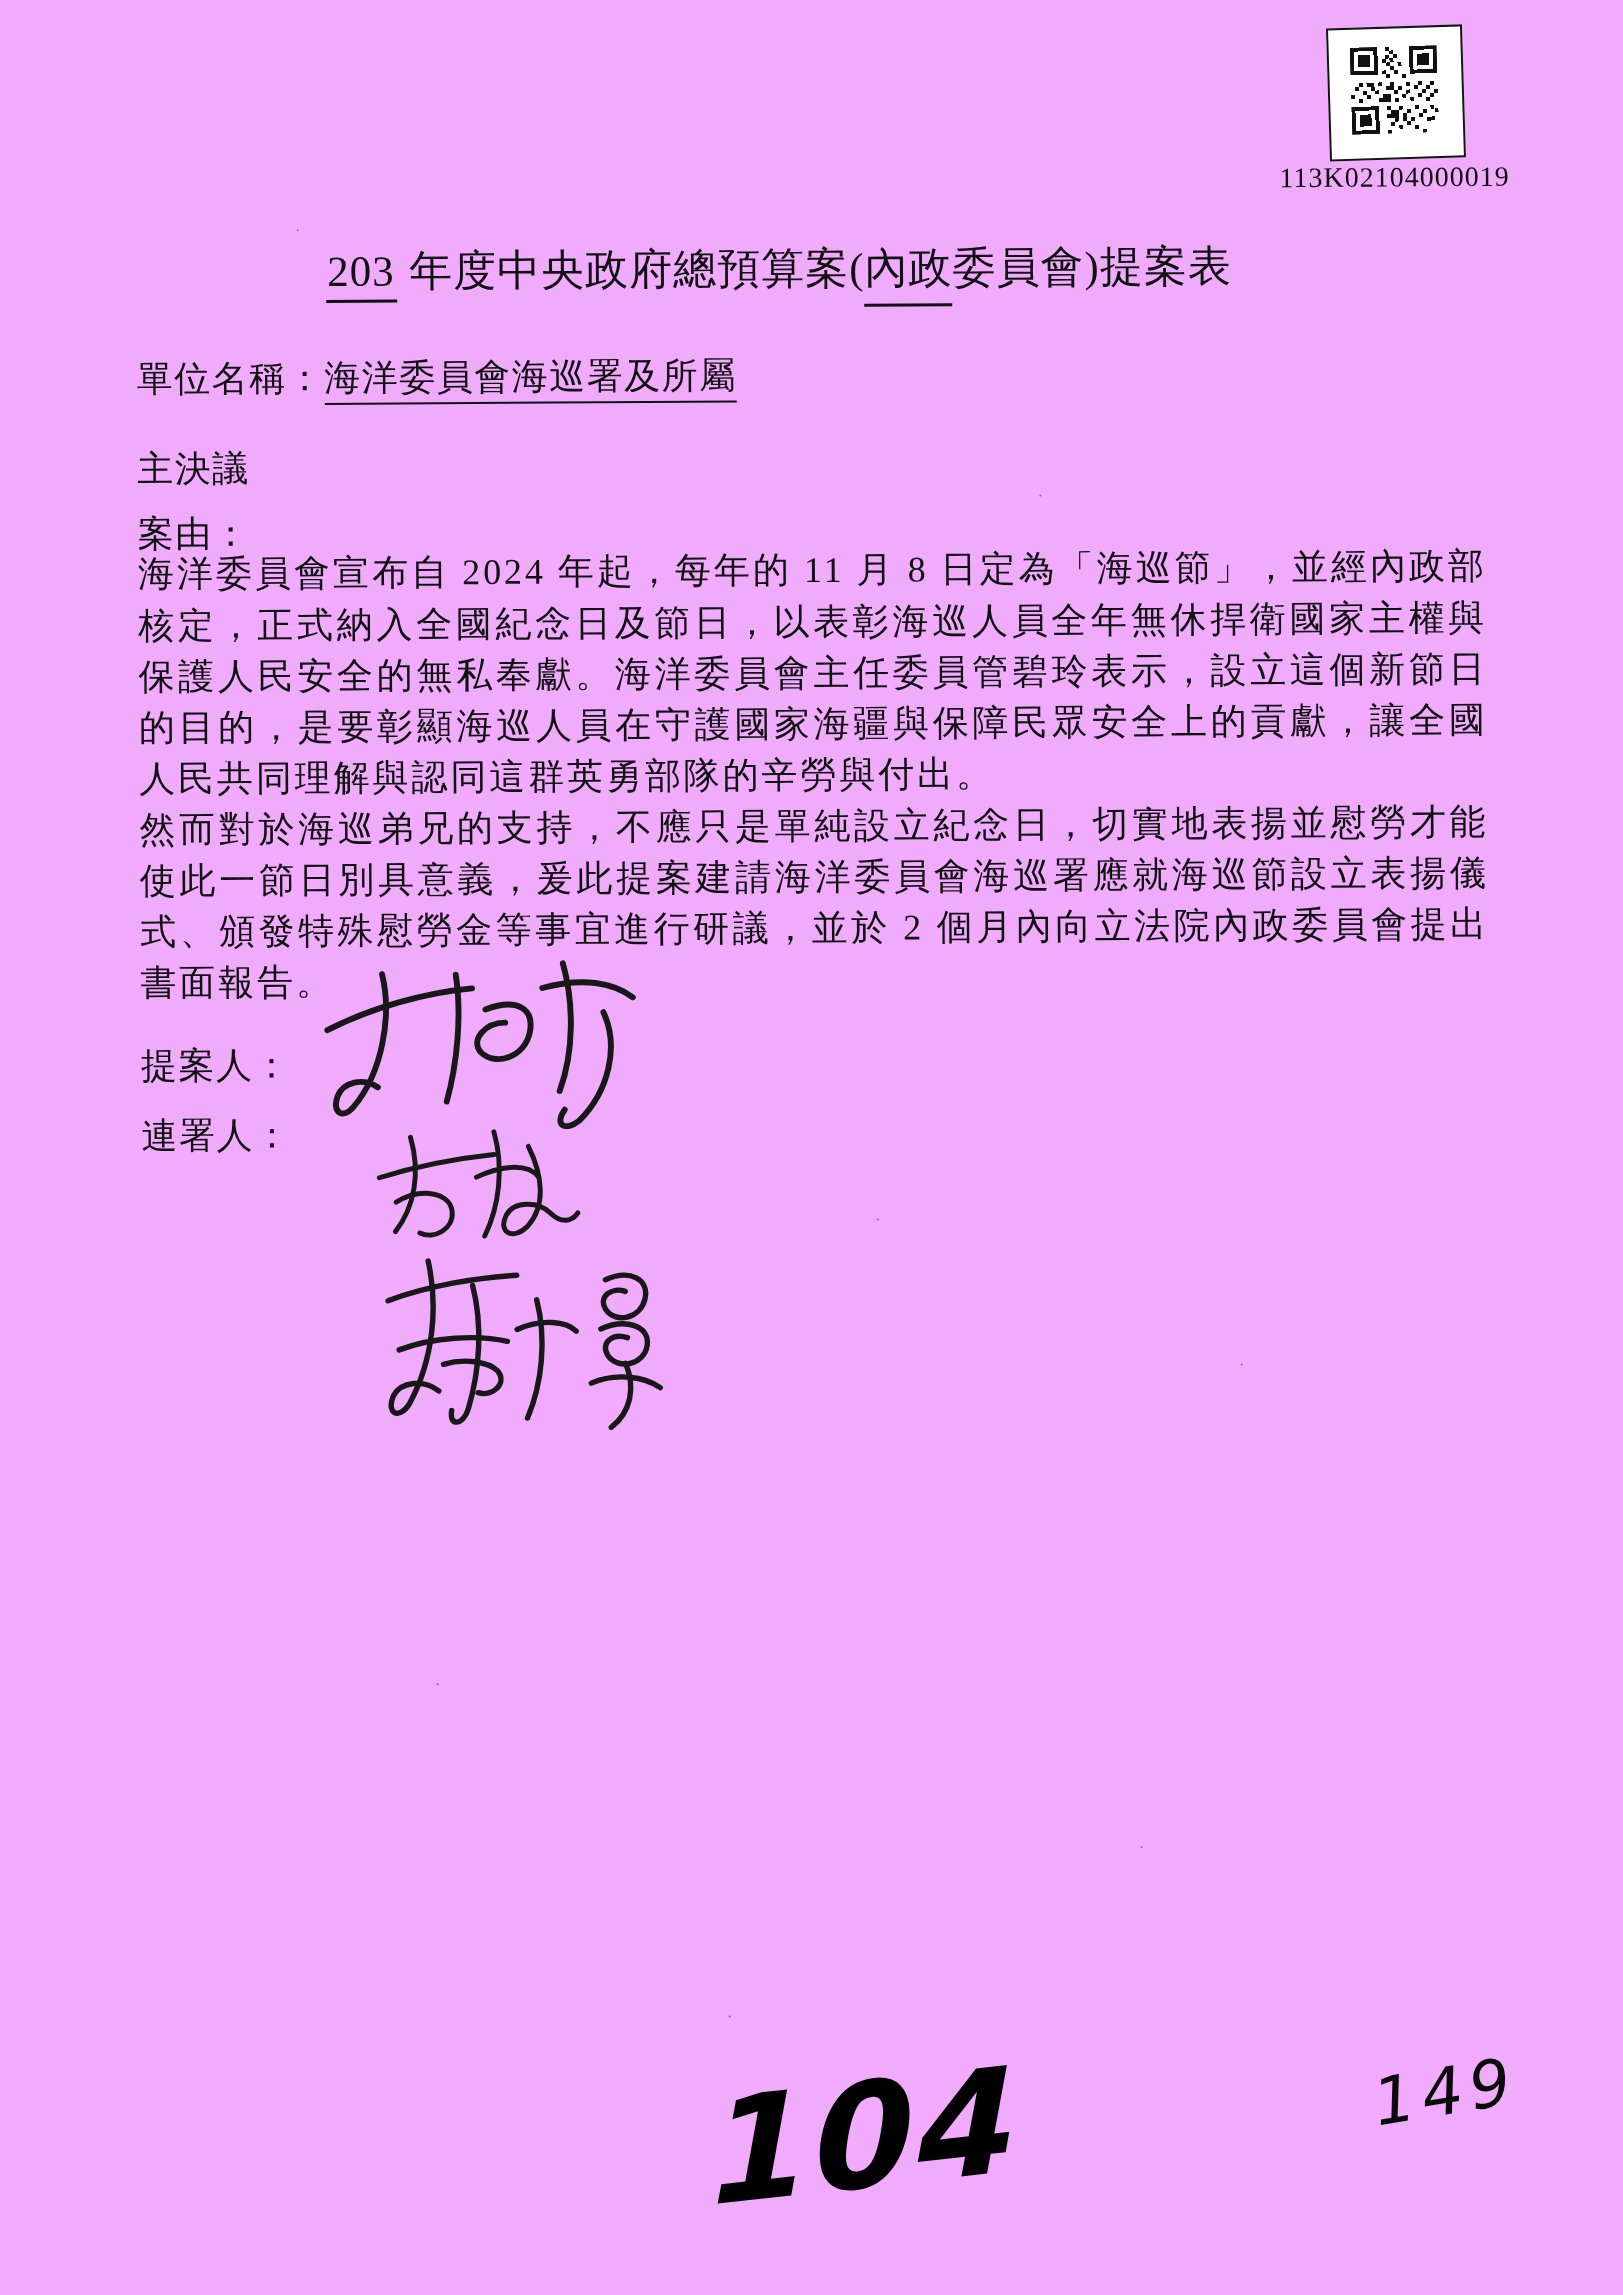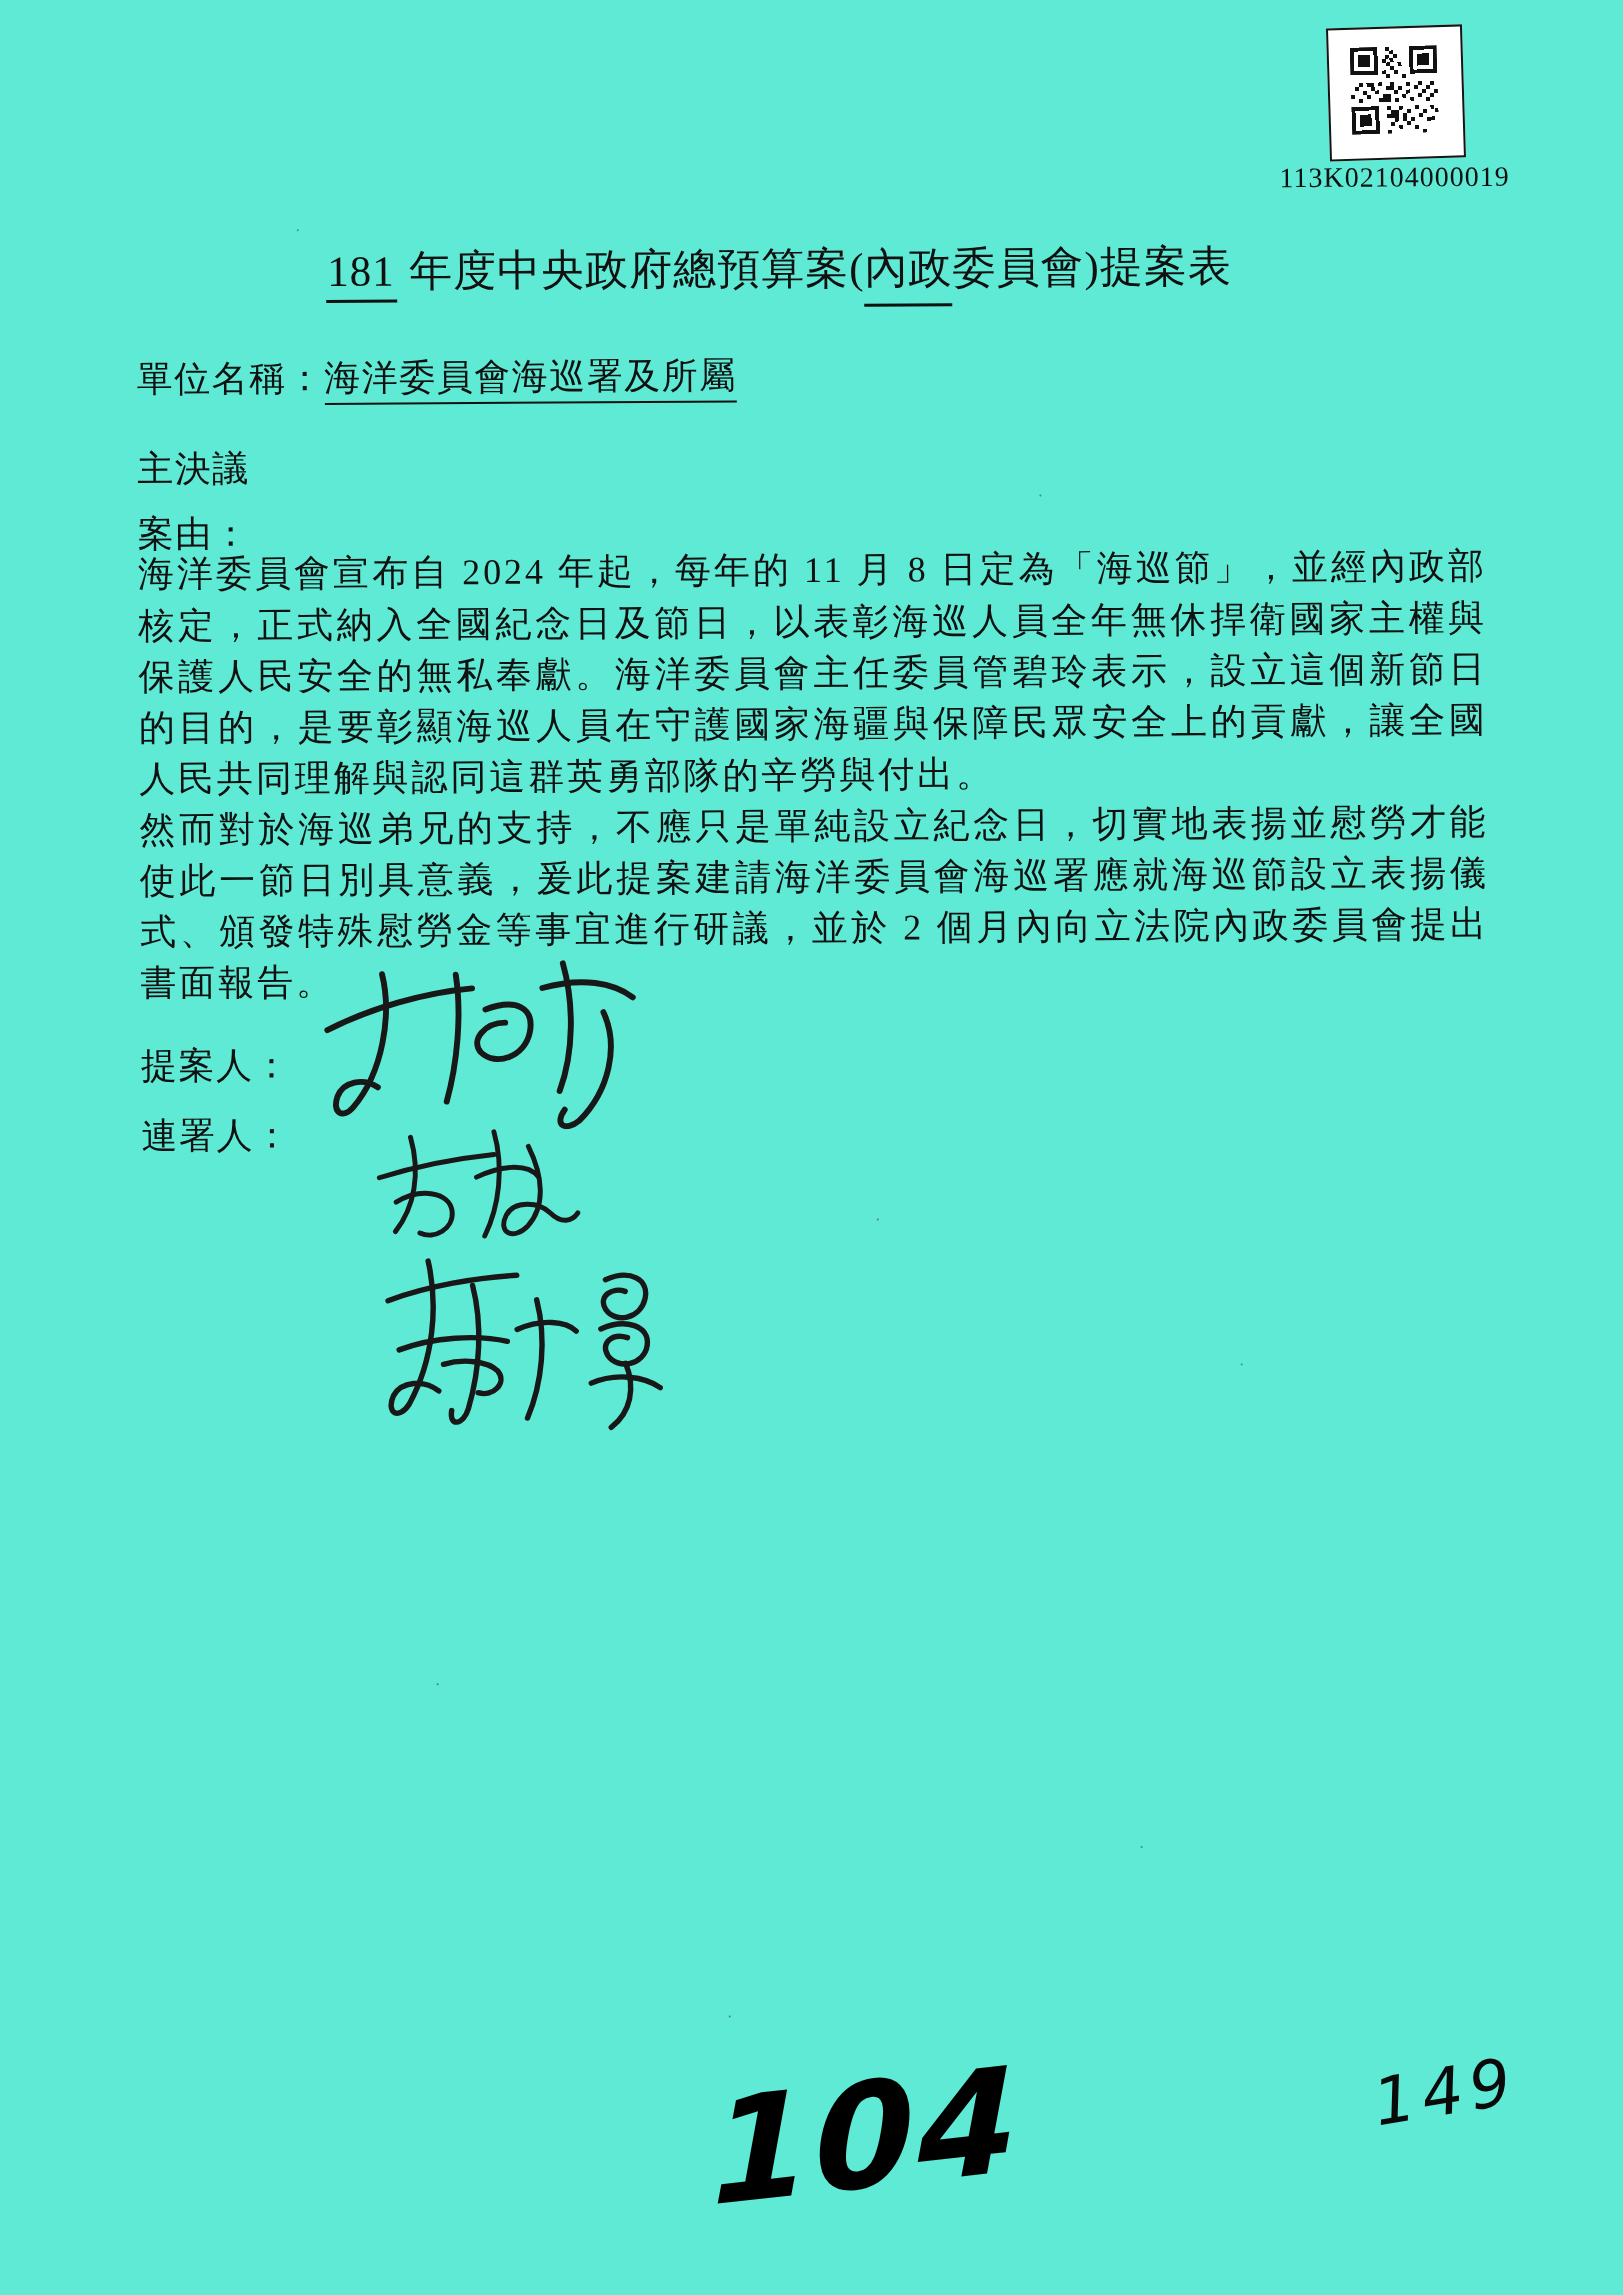--- a/index.html
+++ b/index.html
@@ -1,17 +1,17 @@
 <!DOCTYPE html>
 <html style="font-size:7.9px"><head>
 <meta charset="utf-8">
 <style>
   html,body{margin:0;padding:0;background:#e8e8e8;}
   .page{
-    position:relative; width:1623px; height:2295px; background:#5eead4;
+    position:relative; width:1623px; height:2295px; background:#f0abfc;
     overflow:hidden; color:#111;
     font-family:"Liberation Serif","DejaVu Serif",serif;
   }
   .sheet{position:absolute; inset:0; transform:rotate(-0.35deg); transform-origin:50% 40%;}
 
   
   .qr-box{
     position:absolute; left:1333px; top:29.5px; width:132px; height:129px;
     border:2.9px solid #151515; transform:rotate(-1.4deg); background:#fff;
   }
@@ -146,21 +146,21 @@
             <rect x="14" y="19" width="1" height="1"></rect>
             <rect x="12" y="20" width="1" height="1"></rect>
             <rect x="16" y="20" width="1" height="1"></rect>
           <rect x="18" y="21" width="1" height="1"></rect>
             <rect x="9" y="21" width="1" height="1"></rect>
         </g>
       </svg>
     </div>
     <div class="qr-label">113K02104000019</div>
 
-    <div class="title"><span class="u-thick">181</span><span> 年度中央政府總預算案(</span><span class="u-mid">內政</span><span>委員會)提案表</span></div>
+    <div class="title"><span class="u-thick">203</span><span> 年度中央政府總預算案(</span><span class="u-mid">內政</span><span>委員會)提案表</span></div>
 
     <div class="row unit-row"><span>單位名稱：</span><span class="u-value">海洋委員會海巡署及所屬</span></div>
 
     <div class="row resolution-row">主決議</div>
 
     <div class="row case-row">案由：</div>
 
     <div class="bodyline just" style="top:546px">海洋委員會宣布自 2024 年起，每年的 11 月 8 日定為「海巡節」，並經內政部</div>
     <div class="bodyline just" style="top:598px">核定，正式納入全國紀念日及節日，以表彰海巡人員全年無休捍衛國家主權與</div>
     <div class="bodyline just" style="top:649px">保護人民安全的無私奉獻。海洋委員會主任委員管碧玲表示，設立這個新節日</div>

